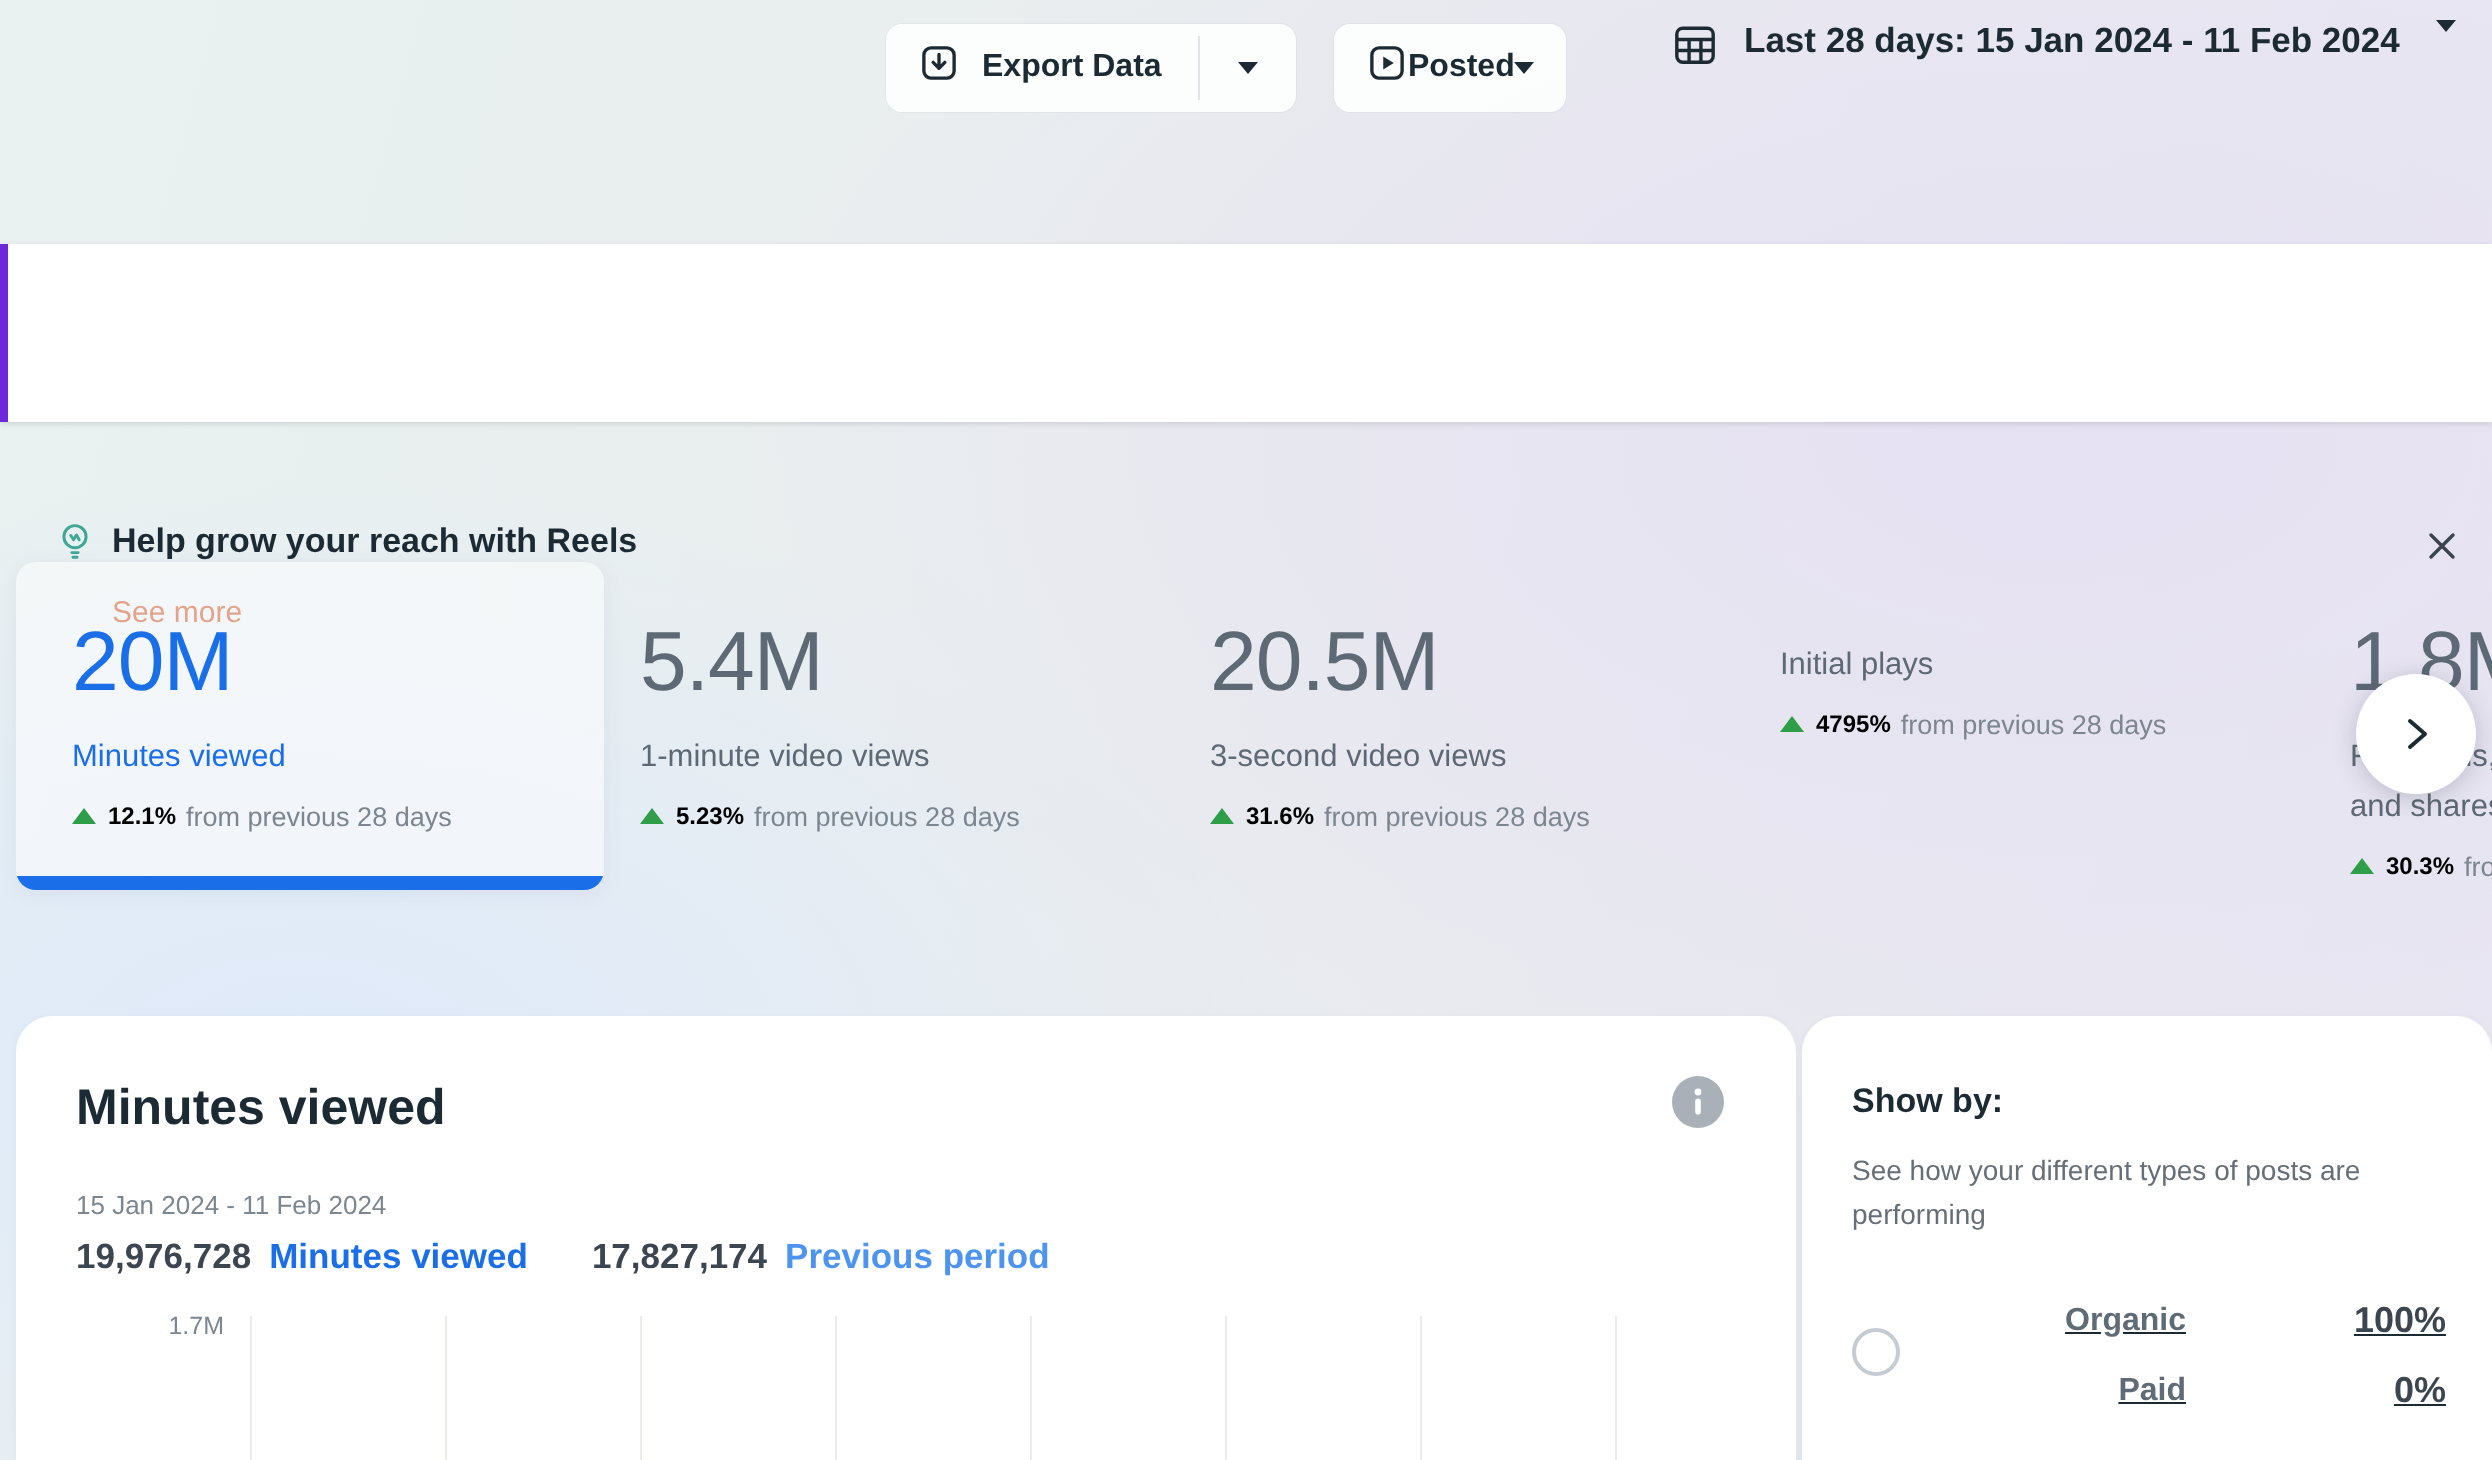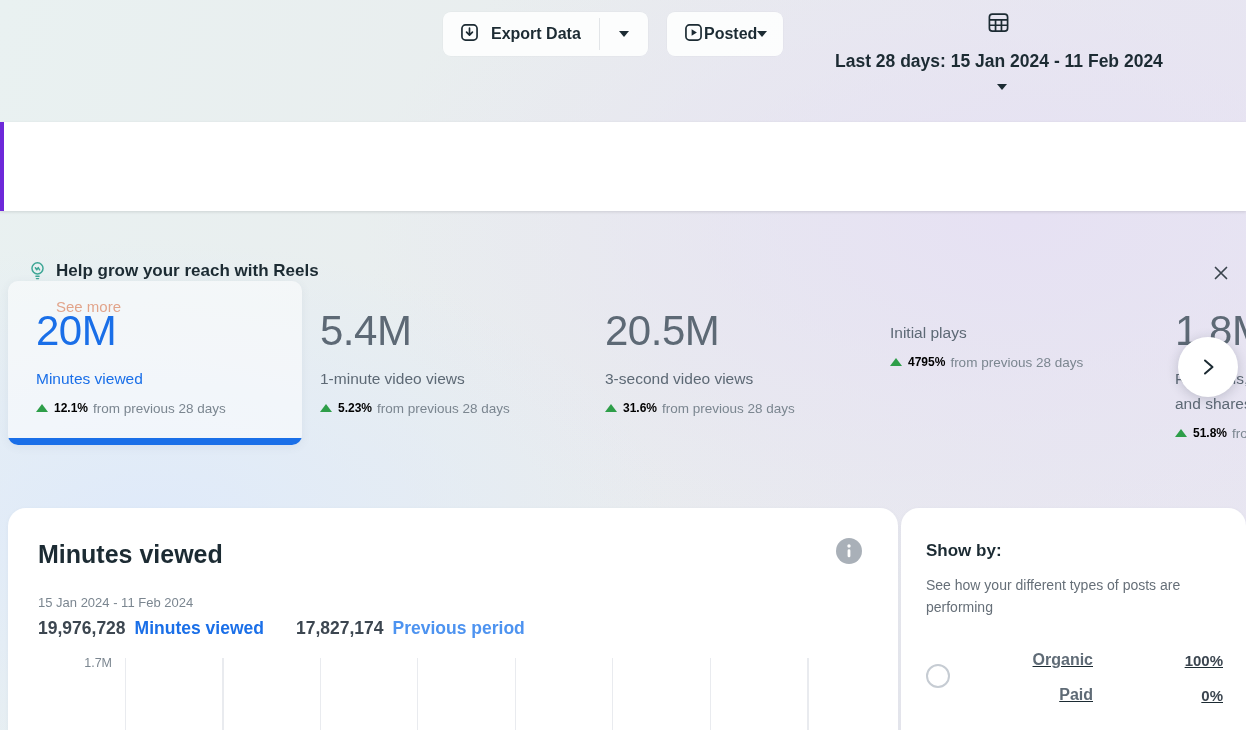--- a/index.html
+++ b/index.html
@@ -21,21 +21,21 @@
     display:flex; align-items:center; cursor:pointer;
     box-shadow:0 0 0 0.5px rgba(0,0,0,.03);
   }
   .tb-label { font-size:16px; font-weight:700; color:#1c2b33; white-space:nowrap; }
   .caret { width:0; height:0; border-left:5.5px solid transparent; border-right:5.5px solid transparent; border-top:6.5px solid #1c2b33; }
   .export-group { left:443px; top:12px; }
   .export-main { display:flex; align-items:center; gap:11px; padding:0 18px 0 16px; height:100%; }
   .split-divider { width:1px; height:32px; background:#e2e5e8; }
   .export-caret-seg { width:48px; height:100%; display:flex; align-items:center; justify-content:center; }
   .posted-btn { left:667px; top:12px; padding:16px 16px; }
-  .date-ctl { left:835px; top:10px; height:46px; display:flex; align-items:center; gap:12px; cursor:pointer;flex-direction:column; }
+  .date-ctl { left:835px; top:10px; height:46px; display:flex; align-items:flex-start; gap:12px; cursor:pointer; }
   .date-label { font-size:17.5px; font-weight:700; color:#1c2b33; white-space:nowrap; }
   .date-ctl .caret { margin-left:6px; }
 
   
   .banner {
     left:0; top:122px; width:1246px; height:89px; background:#ffffff;
     border-left:4px solid #6d28d9; box-shadow:0 1px 3px rgba(0,0,0,.12);
   }
   .banner-title { position:absolute; left:52px; top:139px; font-size:17px; font-weight:700; color:#1c2b33; }
   .banner-link { position:absolute; left:52px; top:176px; font-size:15px; color:#c2410c; cursor:pointer;text-align:center; }
@@ -88,21 +88,21 @@
   }
   .showby-title { position:absolute; left:25px; top:33px; font-size:17px; font-weight:700; color:#1c2b33; }
   .showby-desc { position:absolute; left:25px; top:67px; width:300px; font-size:14px; line-height:1.55; color:#666f78; }
   .radio { position:absolute; left:25px; top:156px; width:24px; height:24px; border:2px solid #c6ccd3; border-radius:50%; background:#fff; cursor:pointer; }
   .sb-rows { position:absolute; top:142px; right:23px; }
   .sb-row { display:grid; grid-template-columns:100px 62px 50px; column-gap:9px; align-items:center; height:20px; margin-bottom:15px;text-decoration:underline; }
   .sb-label { font-size:16px; font-weight:700; color:#5f6b76; text-align:right; }
   .sb-bar { height:7px; border-radius:4px; }
   .bar-organic { width:52px; background:#1a6fe8; }
   .bar-paid { width:47px; background:#e5e7eb; }
-  .sb-pct { font-size:15px; font-weight:700; color:#3c4650; text-align:right; }
+  .sb-pct { font-size:18px; font-weight:700; color:#3c4650; text-align:right; }
 </style>
 </head>
 <body>
 
 <div class="abs tb-btn export-group">
   <div class="export-main">
     <span>
       <svg width="21" height="21" viewBox="0 0 20 20" fill="none" stroke="#1c2b33" stroke-width="1.6" stroke-linecap="round" stroke-linejoin="round">
         <rect x="2.8" y="2.8" width="14.4" height="14.4" rx="3.4"></rect>
         <path d="M10 5.9 V12.3 M7.2 9.7 L10 12.5 L12.8 9.7"></path>
@@ -195,21 +195,21 @@
       <span class="pct">4795%</span>
       <span>from previous 28 days</span>
     </div>
   </div>
 
   <div class="card card-last">
     <div class="value">1.8M</div>
     <div class="label">Reactions, comments and shares</div>
     <div class="change">
       <span class="up-arrow"></span>
-      <span class="pct">51.8%</span>
+      <span class="pct">30.3%</span>
       <span>from previous 28 days</span>
     </div>
   </div>
 </div>
 
 <div class="abs next-btn">
   <svg width="22" height="22" viewBox="0 0 22 22" fill="none" stroke="#1c2b33" stroke-width="2" stroke-linecap="round" stroke-linejoin="round">
     <path d="M8 4.5 L15.5 11 L8 17.5"></path>
   </svg>
 </div>

